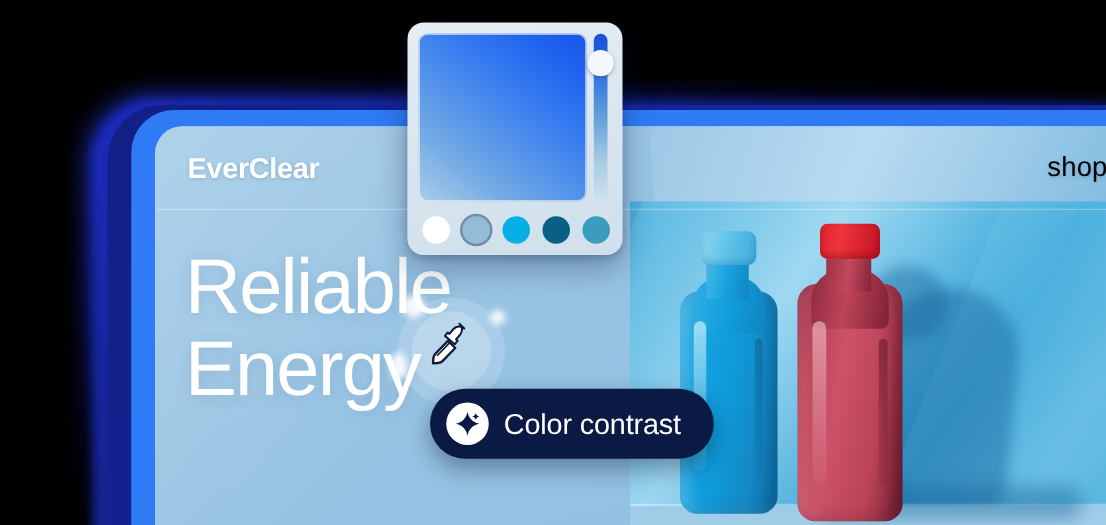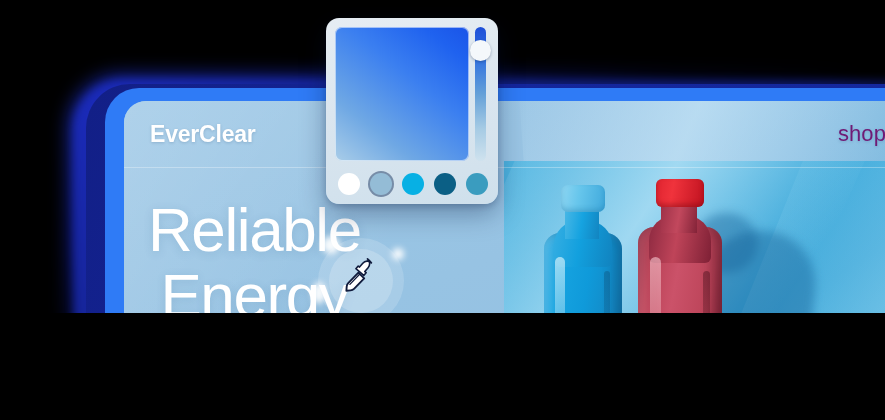--- a/index.html
+++ b/index.html
@@ -8,21 +8,21 @@
     width: 885px;
     height: 420px;
     background: #000000;
     overflow: hidden;
     font-family: "Liberation Sans", sans-serif;
   }
 
   #stage {
     position: relative;
     width: 885px;
-    height: 313px;
+    height: 420px;
     background: #000000;
     overflow: hidden;
   }
 
   
   .glow-outer {
     position: absolute;
     left: 68px;
     top: 74px;
     width: 860px;
@@ -112,42 +112,41 @@
   }
   .nav-links {
     margin-left: auto;
     display: flex;
     align-items: center;
     gap: 52px;
     padding-right: 18px;
   }
   .nav-link {
     font-size: 22px;
-    color: #701a75;
+    color: #000000;
     letter-spacing: 0.1px;
     text-shadow: 0 1px 3px rgba(30,70,110,0.22);
     cursor: pointer;
   }
   .nav-divider {
     position: absolute;
     left: 0;
     top: 66px;
     width: 100%;
     height: 1px;
     background: rgba(255,255,255,0.30);
     z-index: 5;
   }
 
   
   .hero {
     position: absolute;
     left: 24px;
     top: 96px;
     z-index: 6;
-    text-align: center;
   }
   .hero-line {
     font-size: 62px;
     line-height: 66px;
     font-weight: normal;
     color: #ffffff;
     letter-spacing: -1.4px;
     text-shadow: 0 2px 10px rgba(40,90,130,0.16);
     white-space: nowrap;
   }
@@ -477,20 +476,29 @@
   <div class="cursor-wrap">
     <div class="halo-out"></div>
     <div class="halo-in"></div>
     <svg class="dropper" width="40" height="40" viewBox="0 0 40 40">
       <path d="M29.4 4.8c-2.6-2.4-6.4-2.2-8.6 0.4l-3.3 3.9 -1.3-1.1 -2.3 2.7 7.9 6.7 2.3-2.7 -1.3-1.1 3.3-3.9c2.2-2.6 2.0-6.4 -0.6-8.8 1.3 1.2 2.5 2.4 3.9 3.9z" fill="#ffffff" stroke="#101b3c" stroke-width="1.6" stroke-linejoin="round"></path>
       <path d="M16.4 14.6 L6.2 25.1 c-0.9 0.9 -1.4 2.1 -1.5 3.4 l-0.3 4.2 4.2-0.3 c1.3-0.1 2.5-0.6 3.4-1.5 l10.2-10.5 z" fill="#ffffff" stroke="#101b3c" stroke-width="1.9" stroke-linejoin="round"></path>
       <path d="M7.9 26.4 L17.6 16.3" stroke="#101b3c" stroke-width="1.3" stroke-linecap="round" fill="none"></path>
     </svg>
   </div>
 
+  <div class="pill">
+    <div class="pill-ico">
+      <svg width="22" height="22" viewBox="0 0 22 22">
+        <path d="M11 1.4 C11.9 6.6 15.4 10.1 20.6 11 C15.4 11.9 11.9 15.4 11 20.6 C10.1 15.4 6.6 11.9 1.4 11 C6.6 10.1 10.1 6.6 11 1.4 Z" fill="#0b1a45"></path>
+        <path d="M17.6 2.2 C17.9 3.9 18.8 4.8 20.5 5.1 C18.8 5.4 17.9 6.3 17.6 8.0 C17.3 6.3 16.4 5.4 14.7 5.1 C16.4 4.8 17.3 3.9 17.6 2.2 Z" fill="#0b1a45"></path>
+      </svg>
+    </div>
+    <div class="pill-label">Color contrast</div>
+  </div>
 
   <div class="picker">
     <div class="picker-field"></div>
     <div class="picker-slider"></div>
     <div class="picker-knob"></div>
     <div class="swatches">
       <div class="sw" style="background:#ffffff"></div>
       <div class="sw sel" style="background:#94bcd6"></div>
       <div class="sw" style="background:#07b0e4"></div>
       <div class="sw" style="background:#0b5f85"></div>

